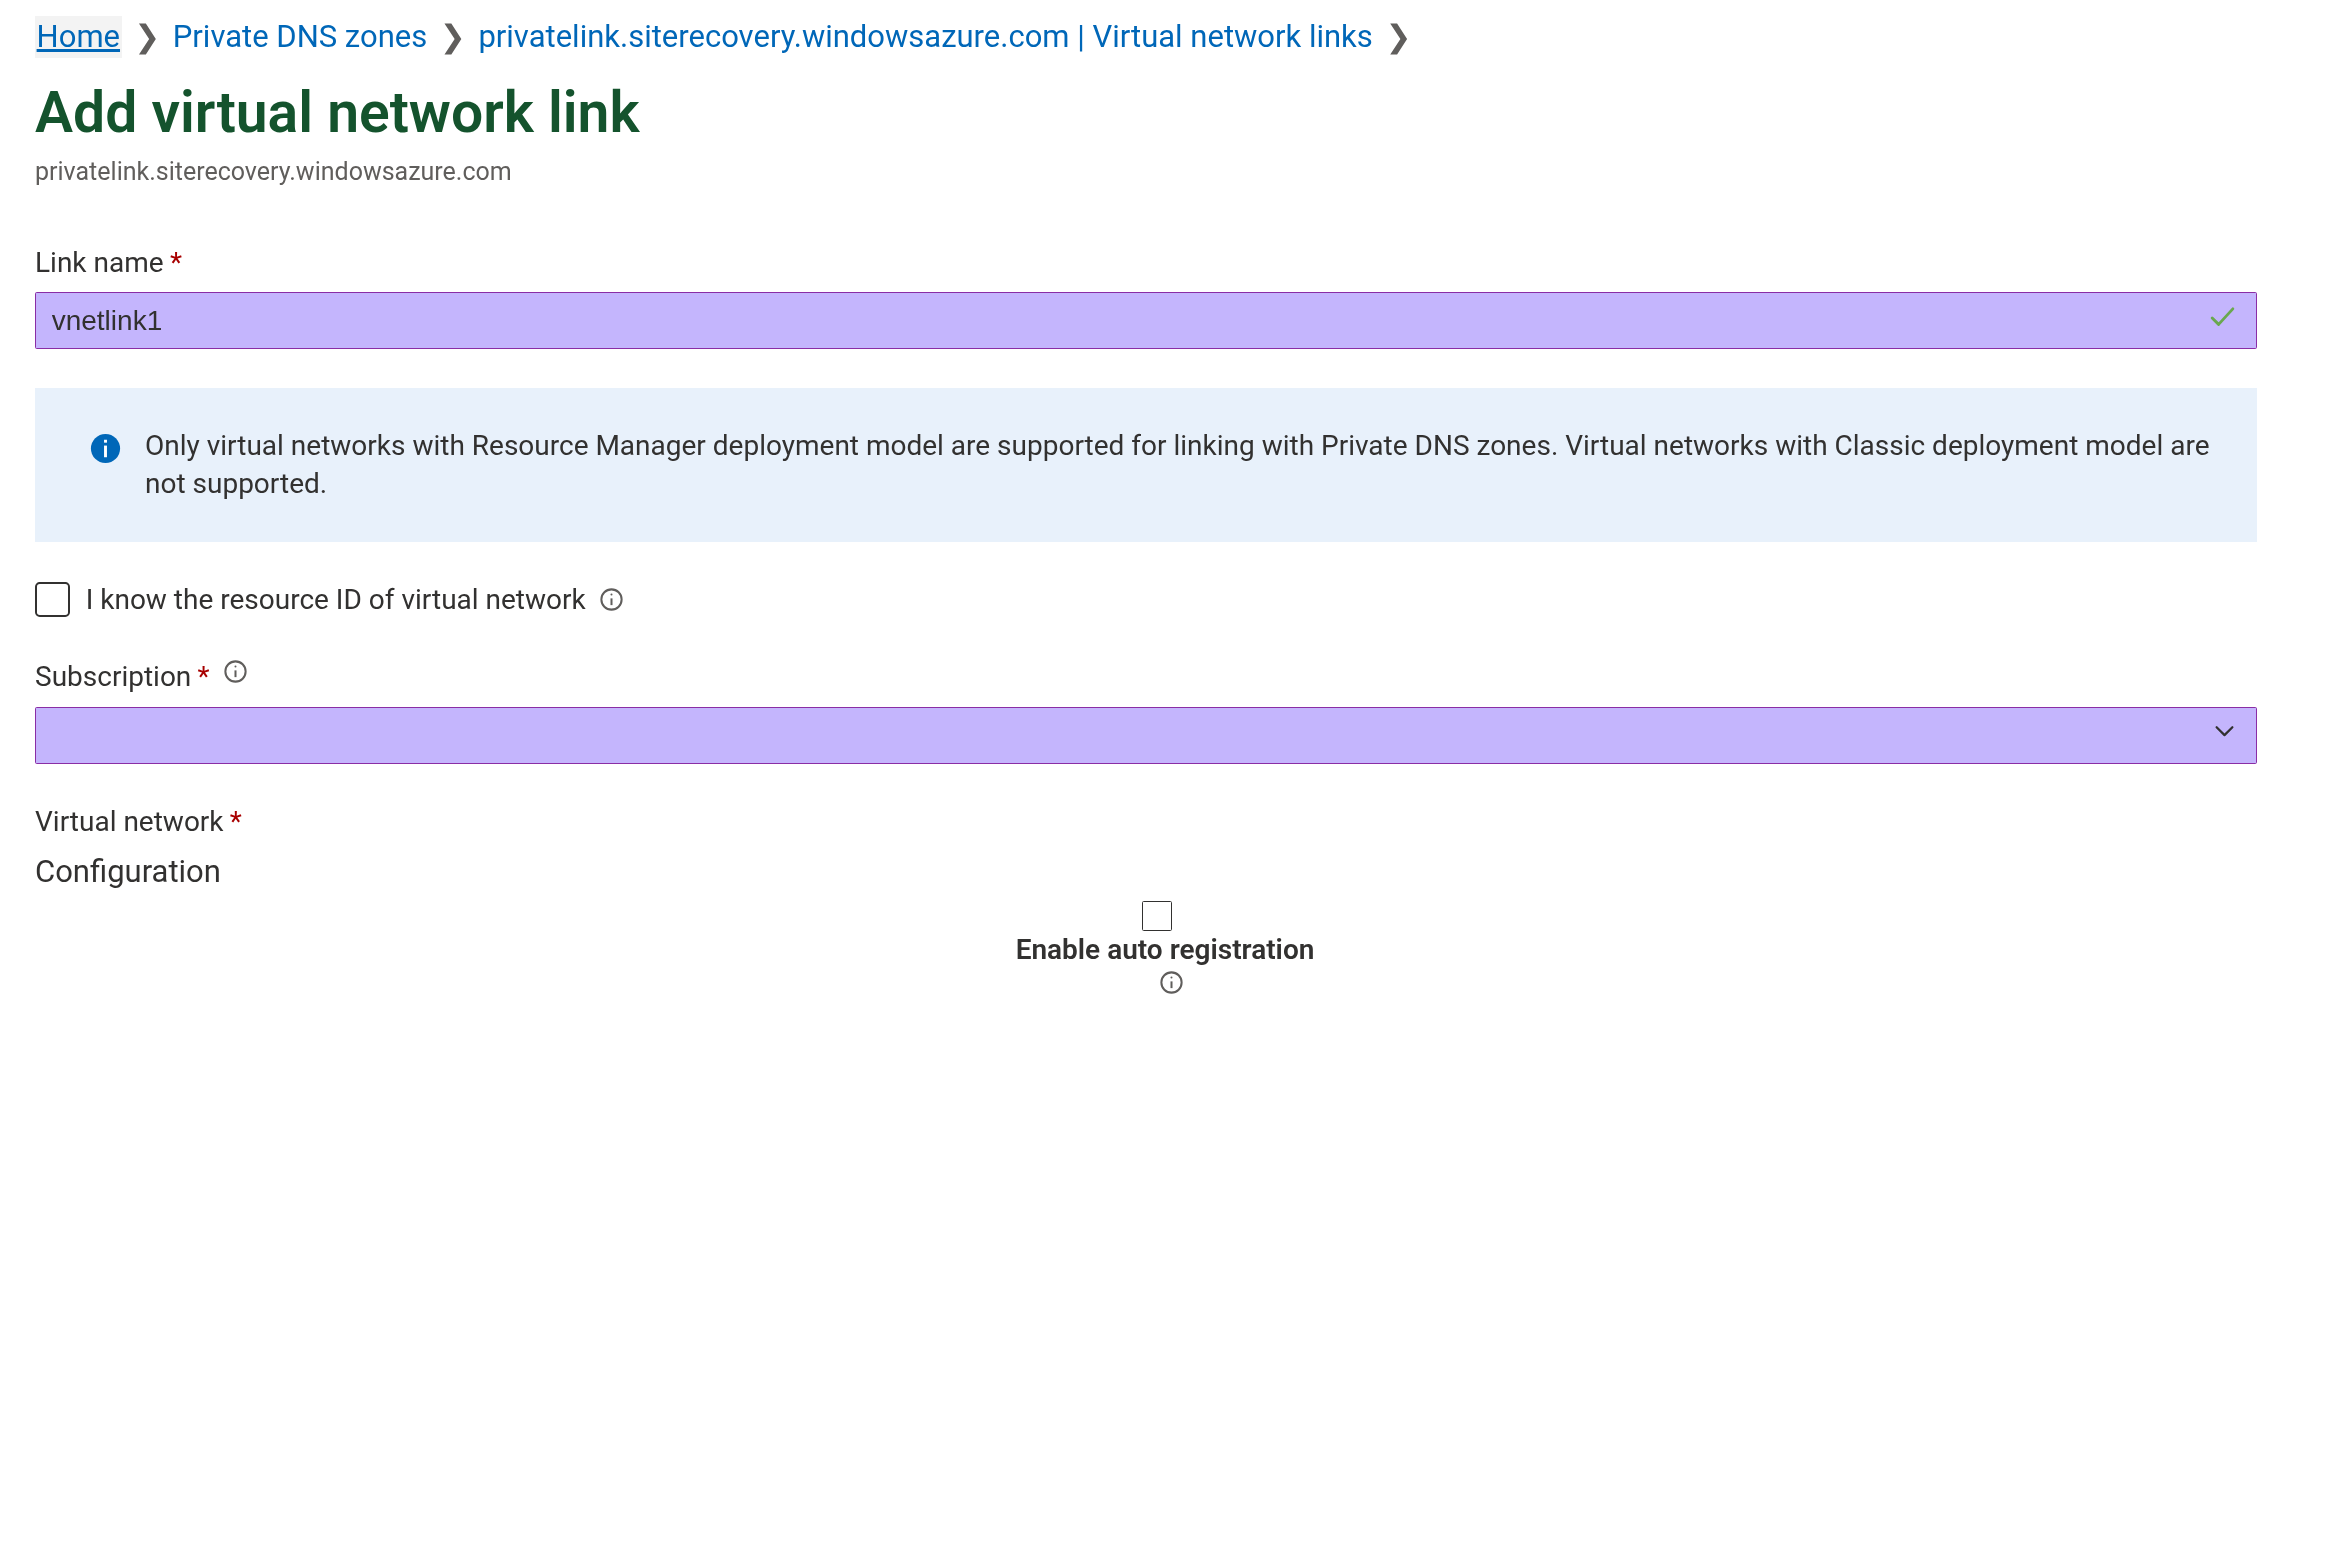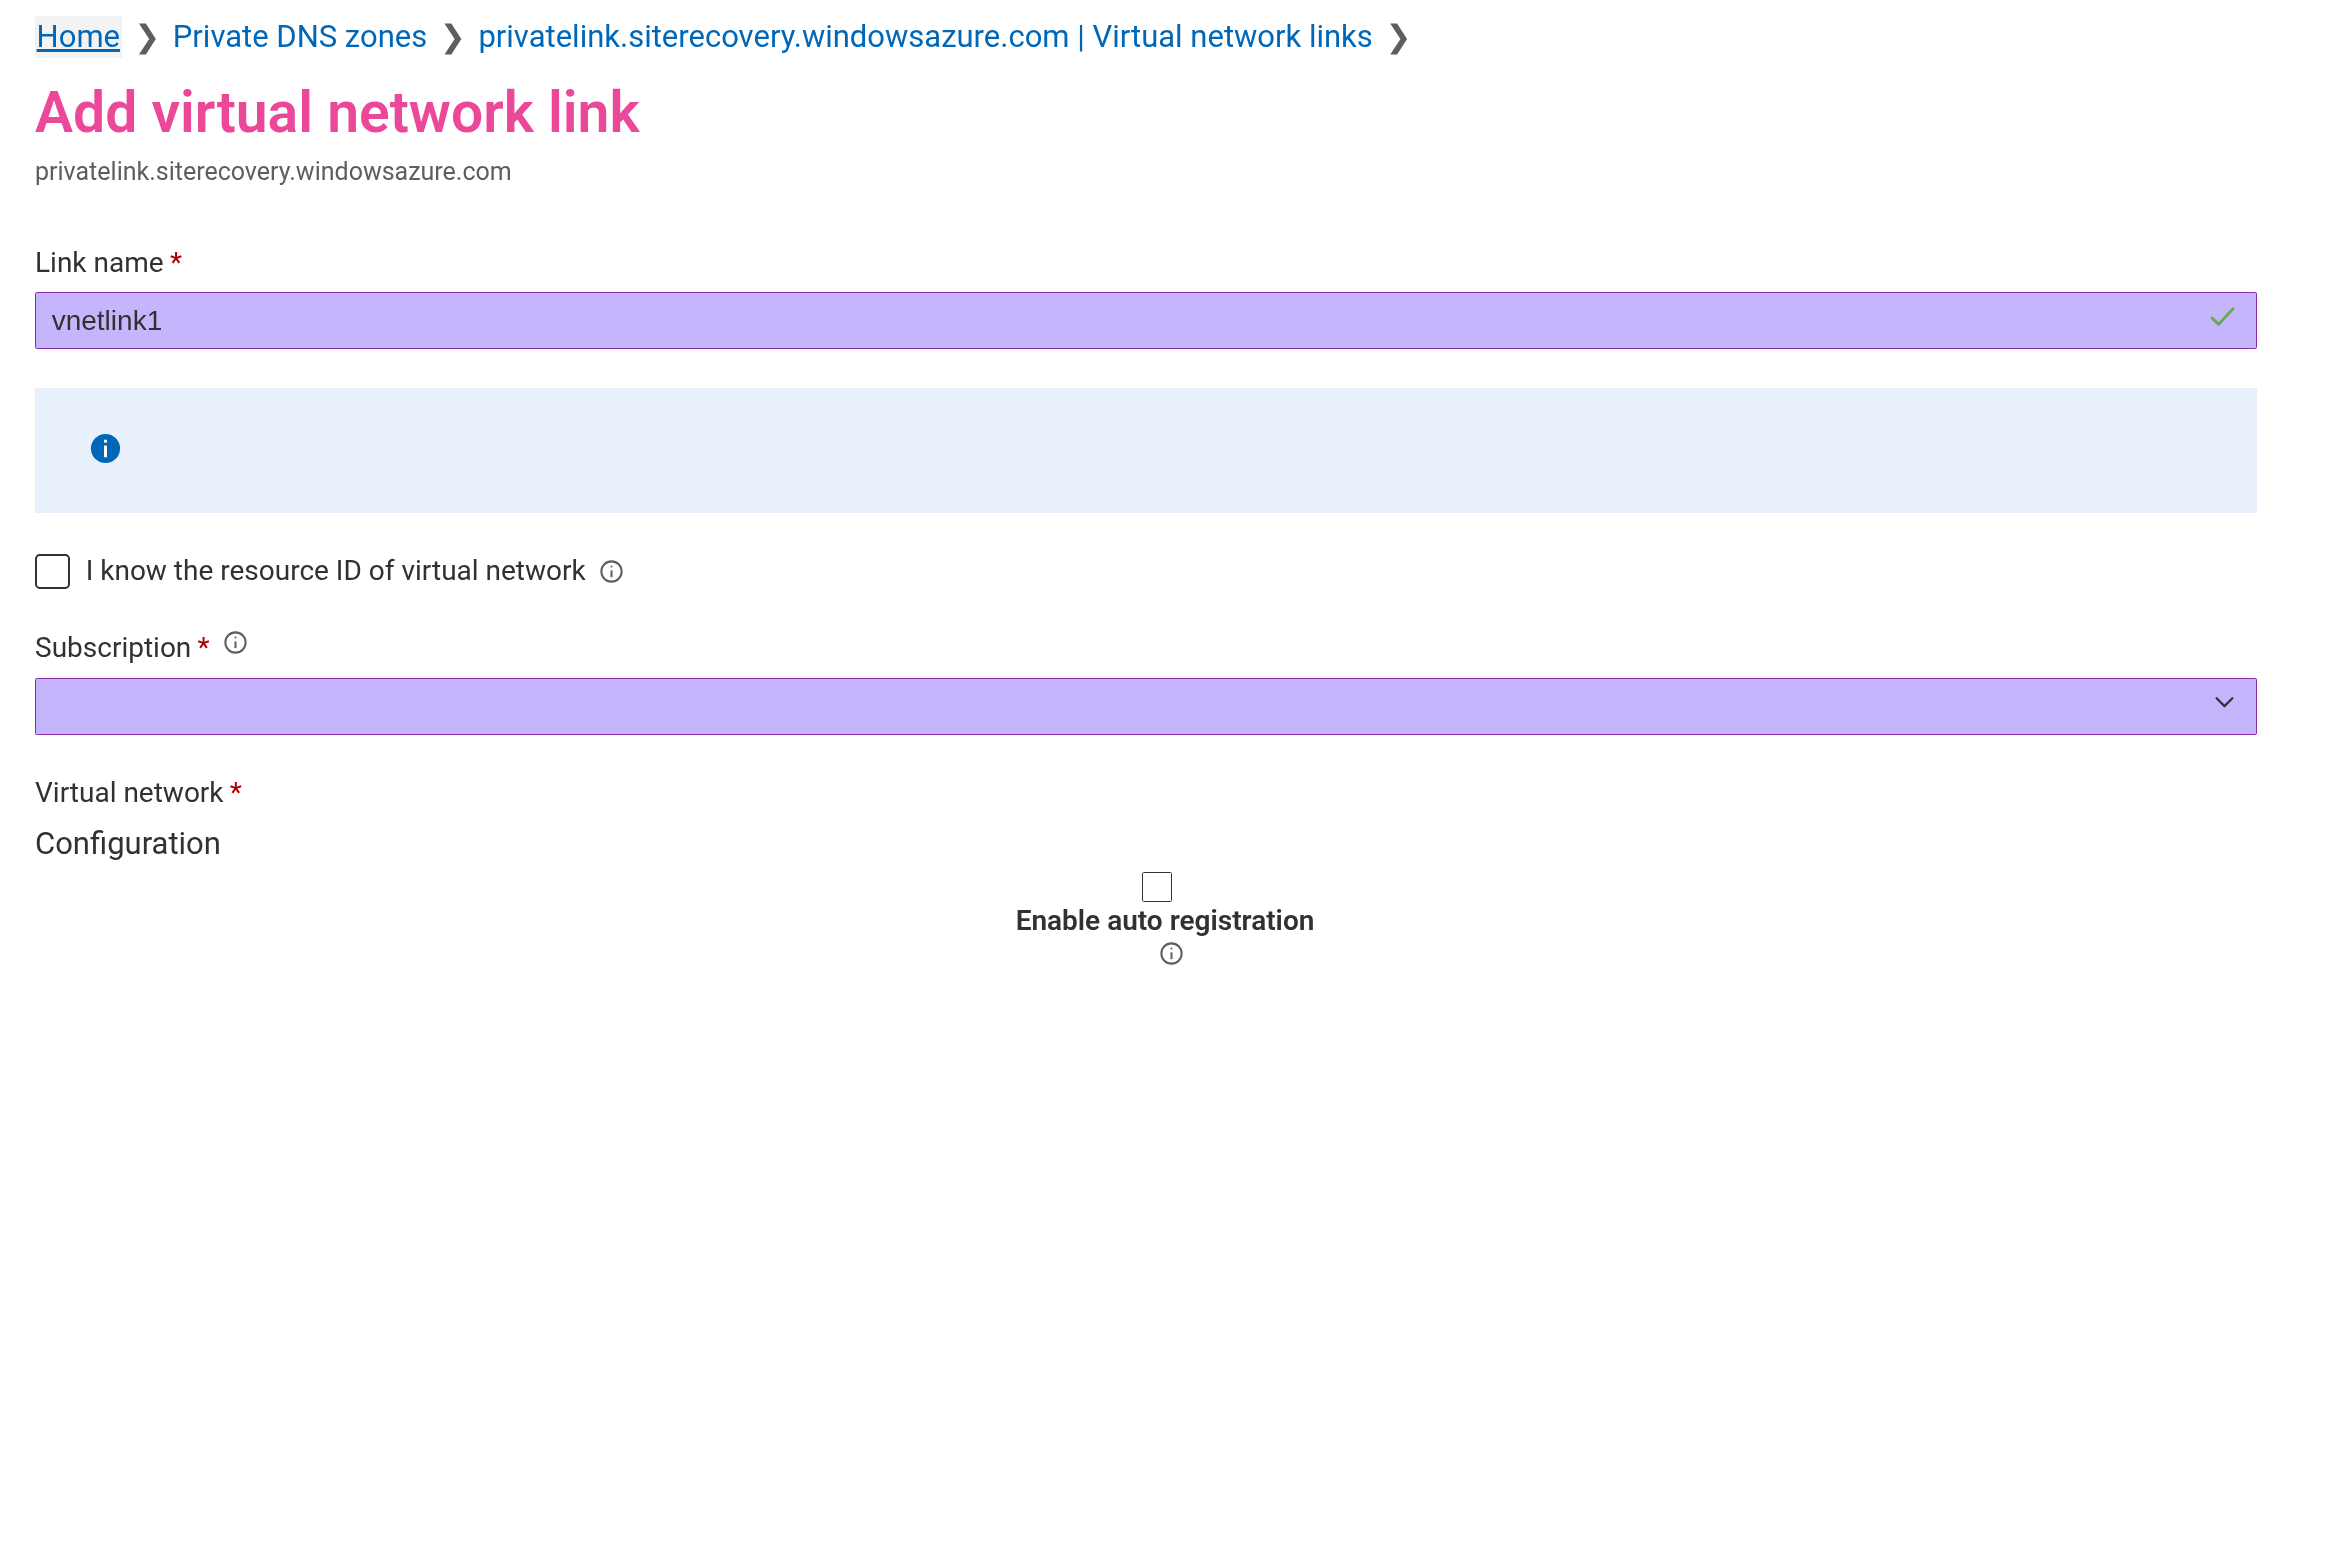--- a/index.html
+++ b/index.html
@@ -40,21 +40,21 @@
     color: #605e5c;
     margin: 0 12.6px;
     font-size: 31px;
   }
 
   
   h1 {
     font-size: 57px;
     font-weight: 600;
     margin: 0 0 3.1px 0;
-    color: #ec4899;
+    color: #14532d;
   }
   .subtitle {
     font-size: 25px;
     color: #605e5c;
     margin: 0 0 55px 0;
   }
 
   
   .field-label {
     font-size: 28px;
@@ -202,20 +202,21 @@
 
 
   <div class="info-banner">
     <span class="banner-icon">
       <svg class="icon-md" viewBox="0 0 24 24" fill="currentColor">
         <circle cx="12" cy="12" r="10"></circle>
         <rect x="11" y="10" width="2" height="8" fill="#fff"></rect>
         <rect x="11" y="6" width="2" height="2" fill="#fff"></rect>
       </svg>
     </span>
+    <div class="banner-text">Only virtual networks with Resource Manager deployment model are supported for linking with Private DNS zones. Virtual networks with Classic deployment model are not supported.</div>
   </div>
 
   <div class="checkbox-row">
     <span class="fake-checkbox" role="checkbox" aria-checked="false"></span>
     <span>I know the resource ID of virtual network</span>
     <span class="info-icon">
       <svg class="icon-xs" viewBox="0 0 24 24" fill="none" stroke="#605e5c" stroke-width="1.8">
         <circle cx="12" cy="12" r="9"></circle>
         <line x1="12" y1="11" x2="12" y2="17"></line>
         <circle cx="12" cy="7.5" r="0.9" fill="#605e5c" stroke="none"></circle>

